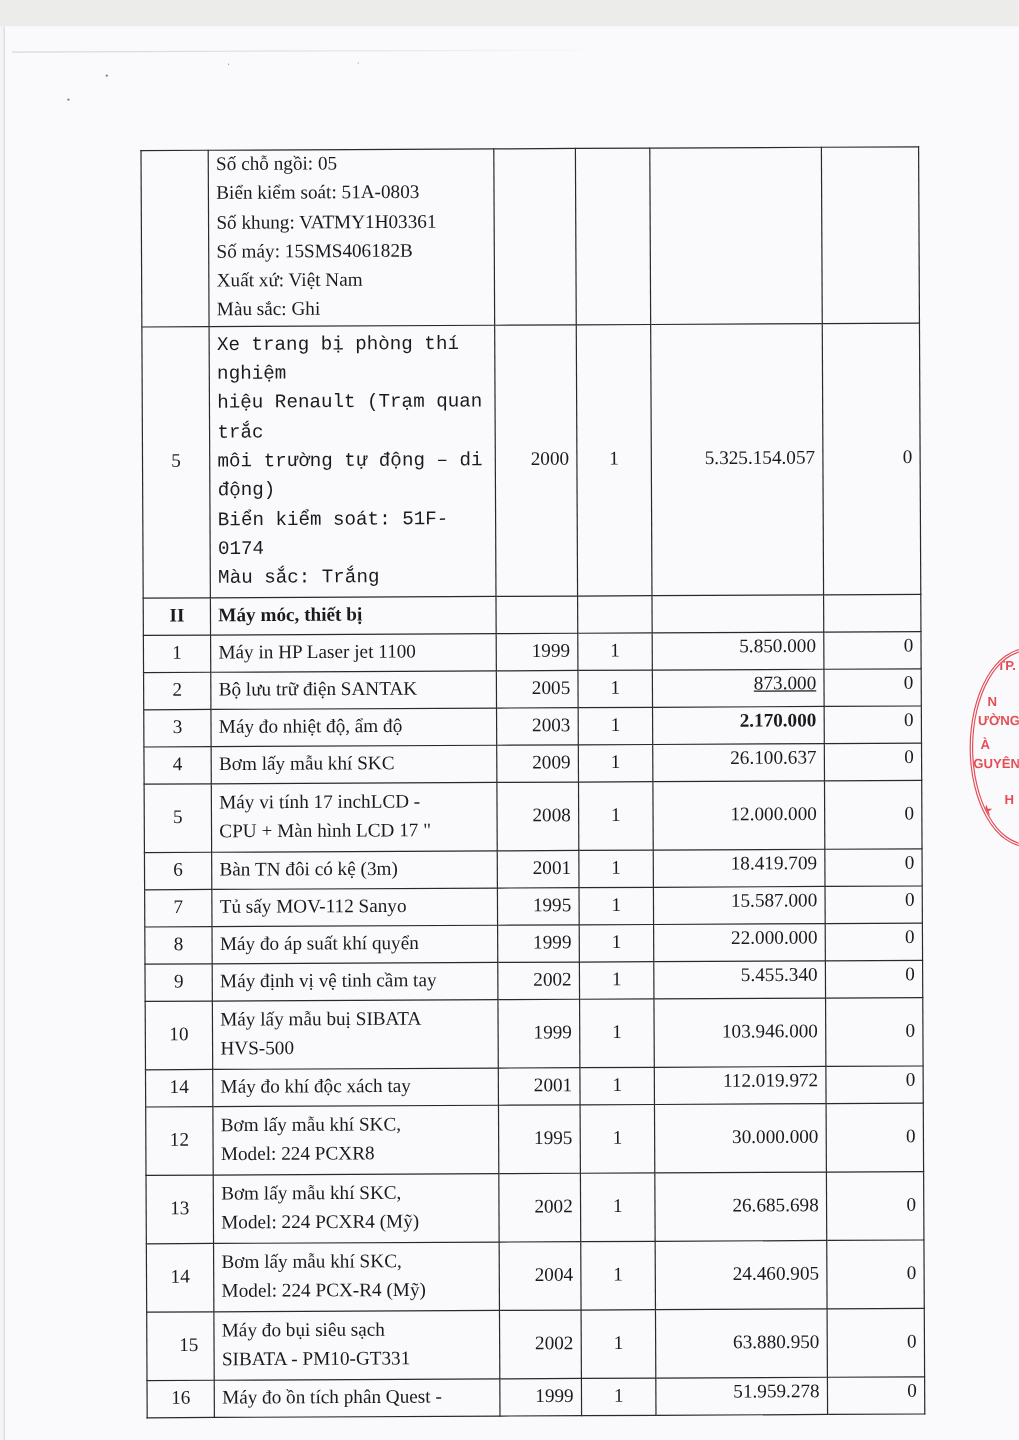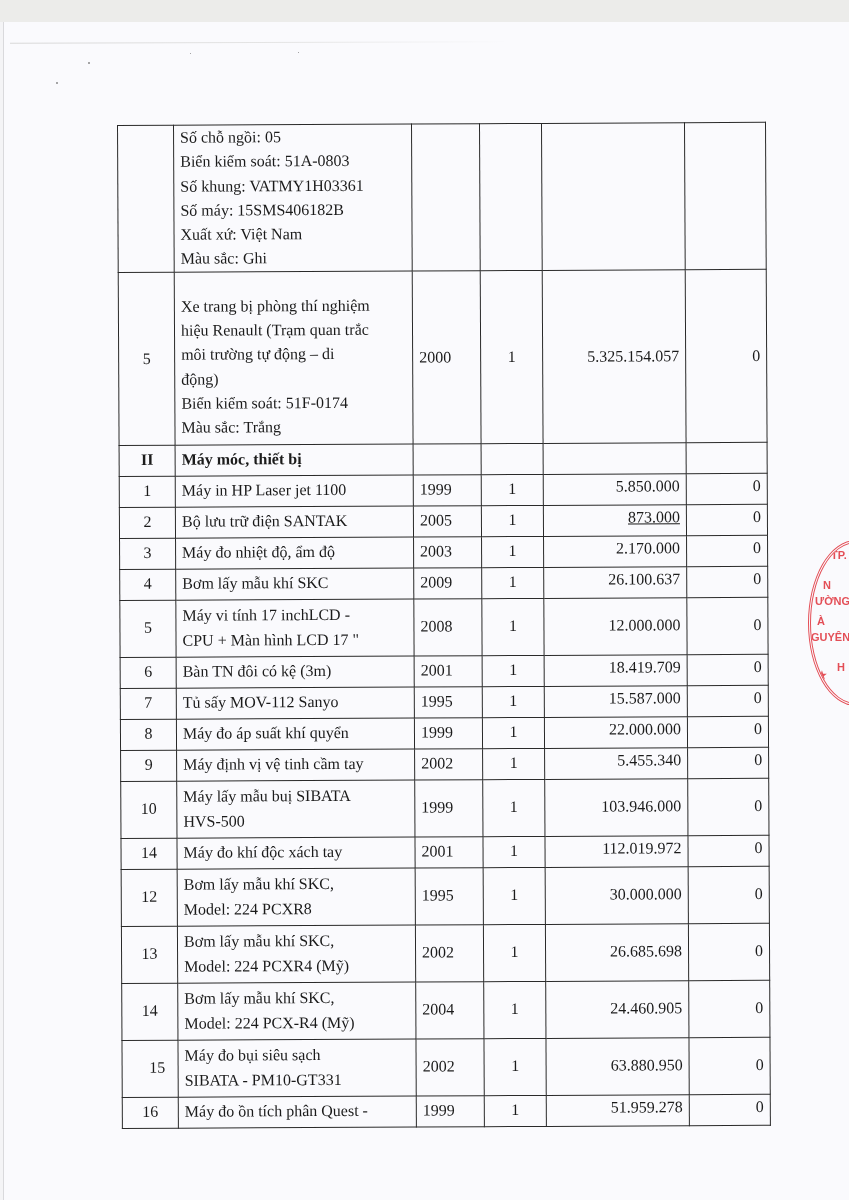--- a/index.html
+++ b/index.html
@@ -58,21 +58,21 @@
       transform-origin: left top;
     }
     table.asset-table td {
       border: 1.3px solid #2a2a2a;
       padding: 0 6px;
       vertical-align: middle;
       line-height: 24.3px;
     }
     td.c-stt { text-align: center; }
     td.c-name { text-align: left; padding-left: 8px; }
-    td.c-year { text-align: left; }
+    td.c-year { text-align: right; }
     td.c-qty { text-align: center; }
     td.c-val { text-align: right; padding-right: 10px; }
     td.c-rem { text-align: right; padding-right: 6px; }
     .v-top { vertical-align: top !important; }
     .row-first td { height: 140px; }
     .row-sec td { font-weight: bold; }
     .row-sec td.c-stt { font-weight: bold; }
     .line { display: block; }
     .stamp {
       position: absolute;
@@ -126,21 +126,21 @@
         <span class="line">Xuất xứ: Việt Nam</span>
         <span class="line">Màu sắc: Ghi</span>
       </td>
       <td class="c-year"></td>
       <td class="c-qty"></td>
       <td class="c-val"></td>
       <td class="c-rem"></td>
     </tr>
     <tr>
       <td class="c-stt">5</td>
-      <td class="c-name" style="padding-top:22px; padding-bottom:4px;">
+      <td class="c-name" style="padding-top:3px; padding-bottom:4px;font-family:Liberation Mono, monospace;">
         <span class="line">Xe trang bị phòng thí nghiệm</span>
         <span class="line">hiệu Renault (Trạm quan trắc</span>
         <span class="line">môi trường tự động – di</span>
         <span class="line">động)</span>
         <span class="line">Biển kiểm soát: 51F-0174</span>
         <span class="line">Màu sắc: Trắng</span>
       </td>
       <td class="c-year">2000</td>
       <td class="c-qty">1</td>
       <td class="c-val" style="vertical-align: middle;">5.325.154.057</td>
@@ -174,21 +174,21 @@
         <td class="c-val" style="vertical-align: top; text-decoration: underline;">873.000</td>
         <td class="c-rem" style="vertical-align: top;">0</td>
       </tr>
       <tr>
         <td class="c-stt" style="height: 30px;">3</td>
         <td class="c-name">
           <span class="line">Máy đo nhiệt độ, ẩm độ</span>
         </td>
         <td class="c-year">2003</td>
         <td class="c-qty">1</td>
-        <td class="c-val" style="vertical-align: top;">2.170.000</td>
+        <td class="c-val" style="vertical-align: top; font-weight: bold;">2.170.000</td>
         <td class="c-rem" style="vertical-align: top;">0</td>
       </tr>
       <tr>
         <td class="c-stt" style="height: 30px;">4</td>
         <td class="c-name">
           <span class="line">Bơm lấy mẫu khí SKC</span>
         </td>
         <td class="c-year">2009</td>
         <td class="c-qty">1</td>
         <td class="c-val" style="vertical-align: top;">26.100.637</td>

